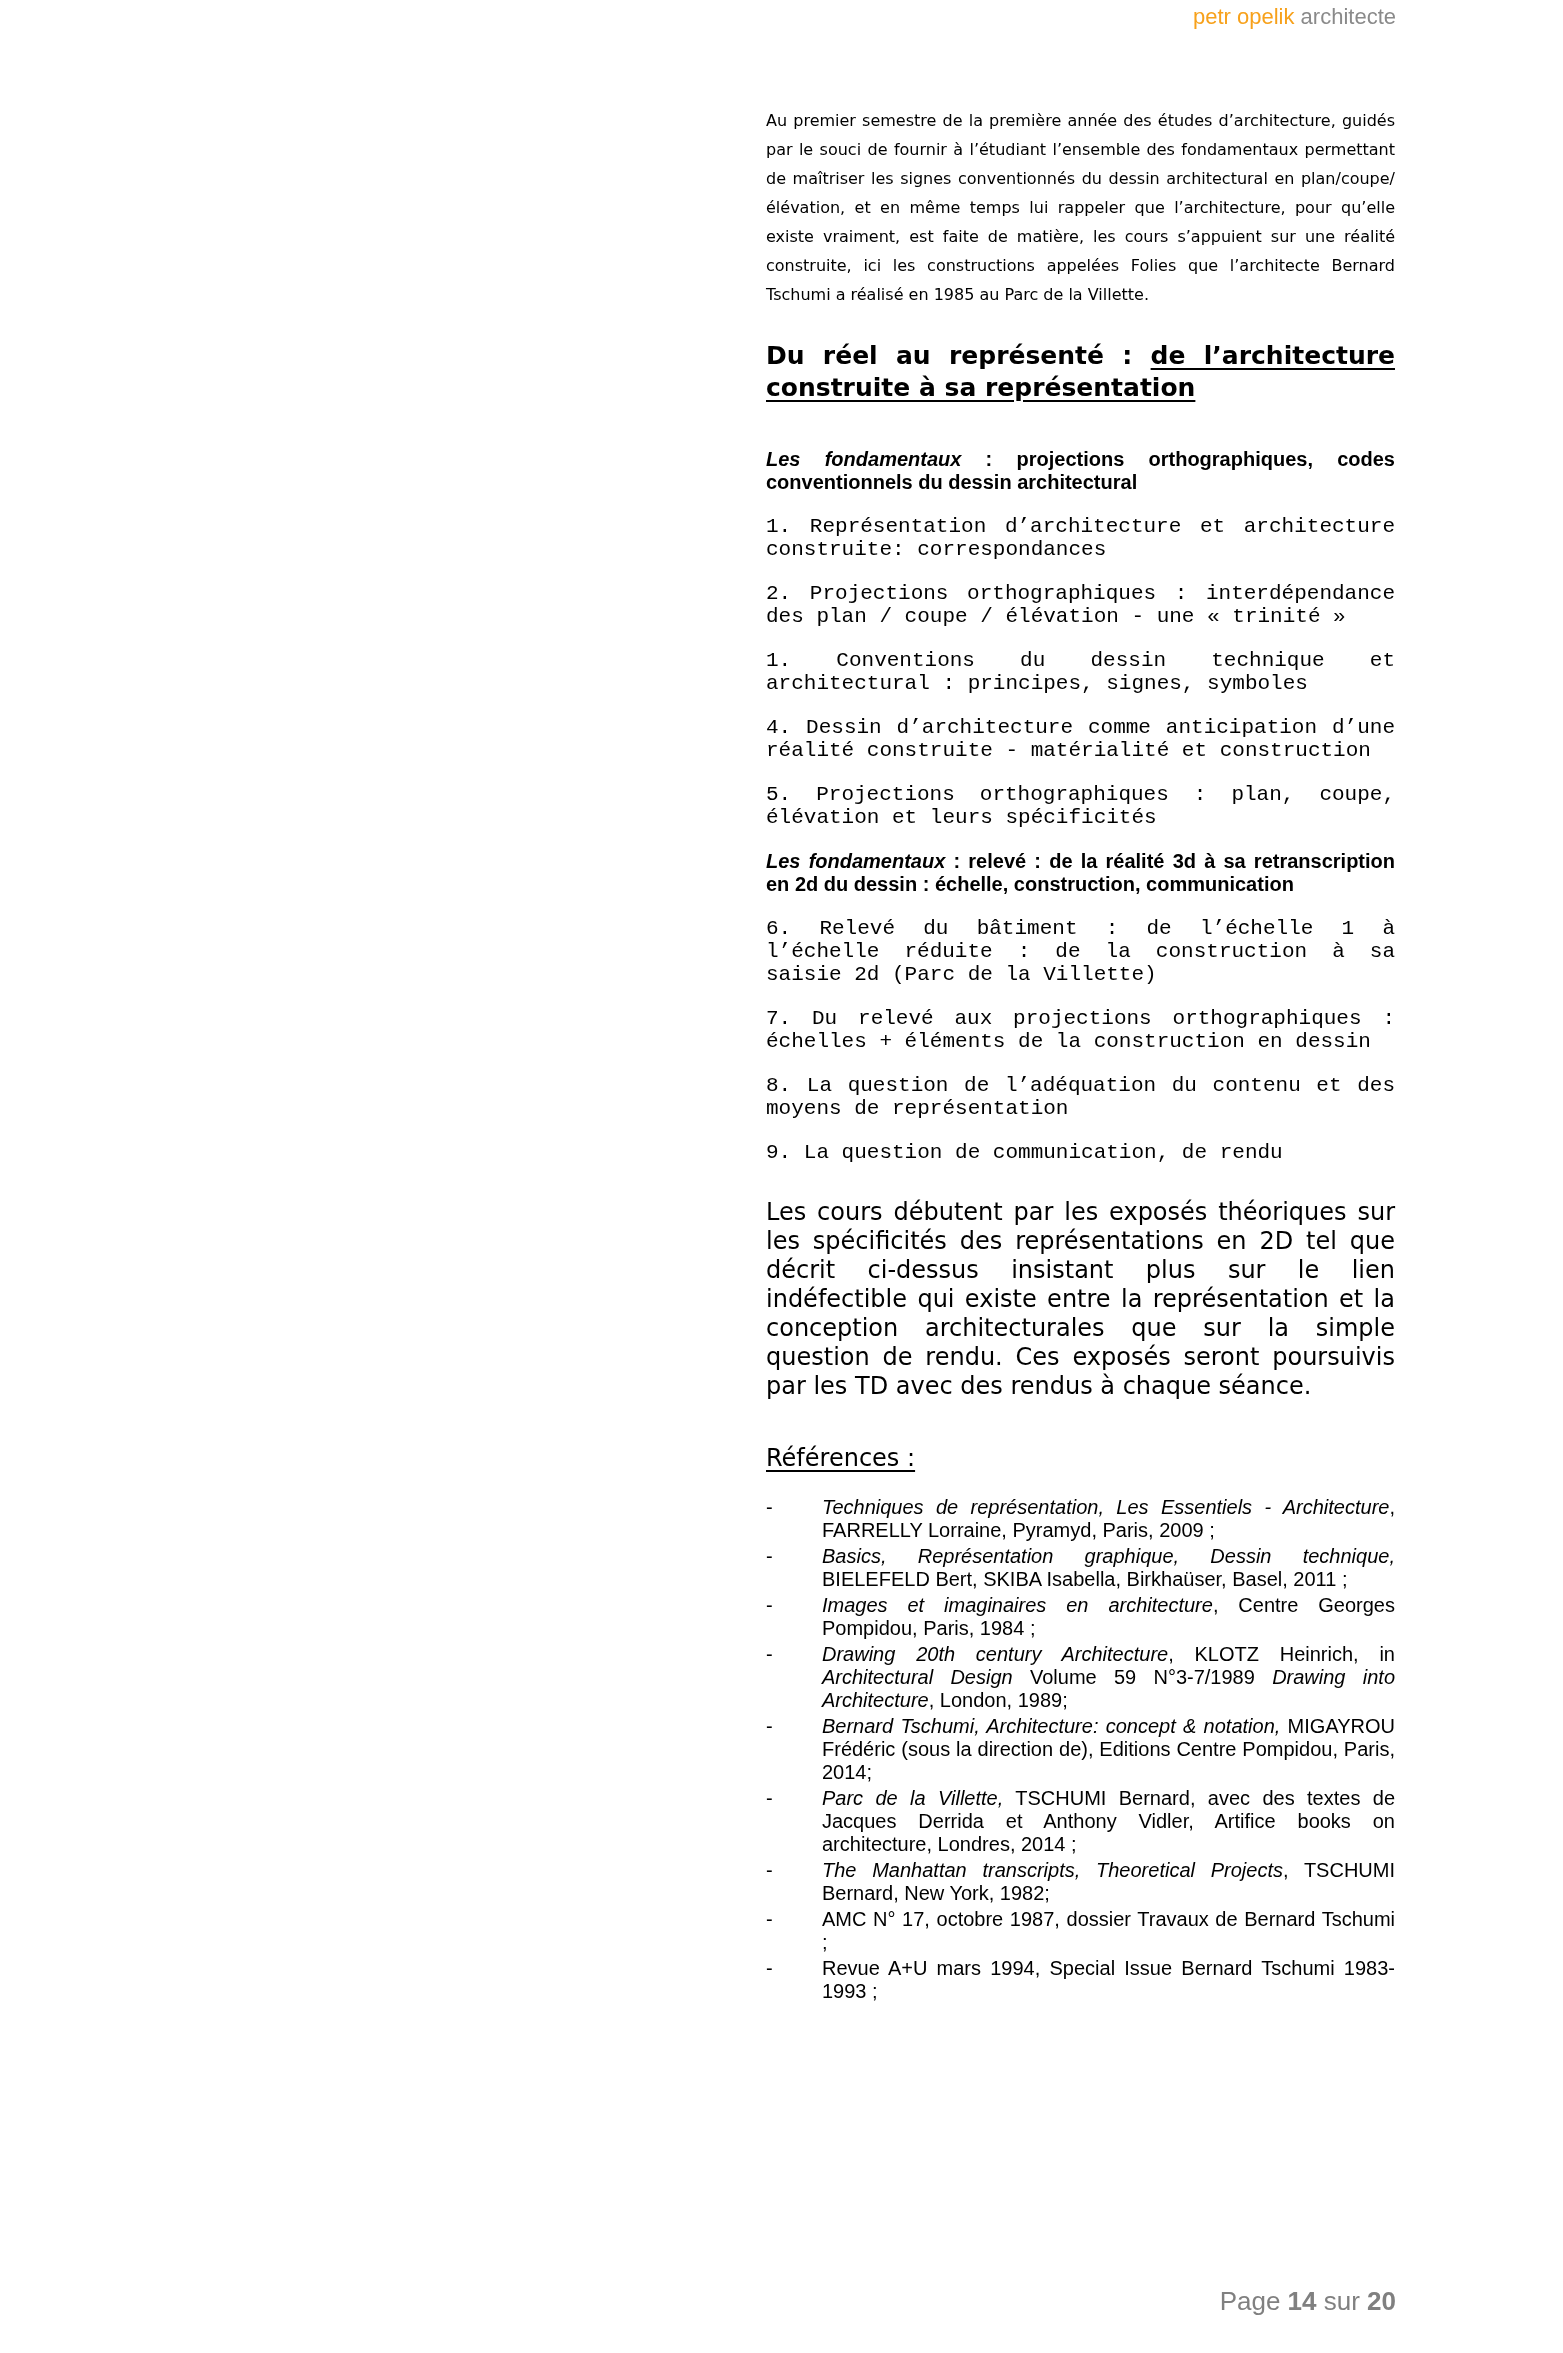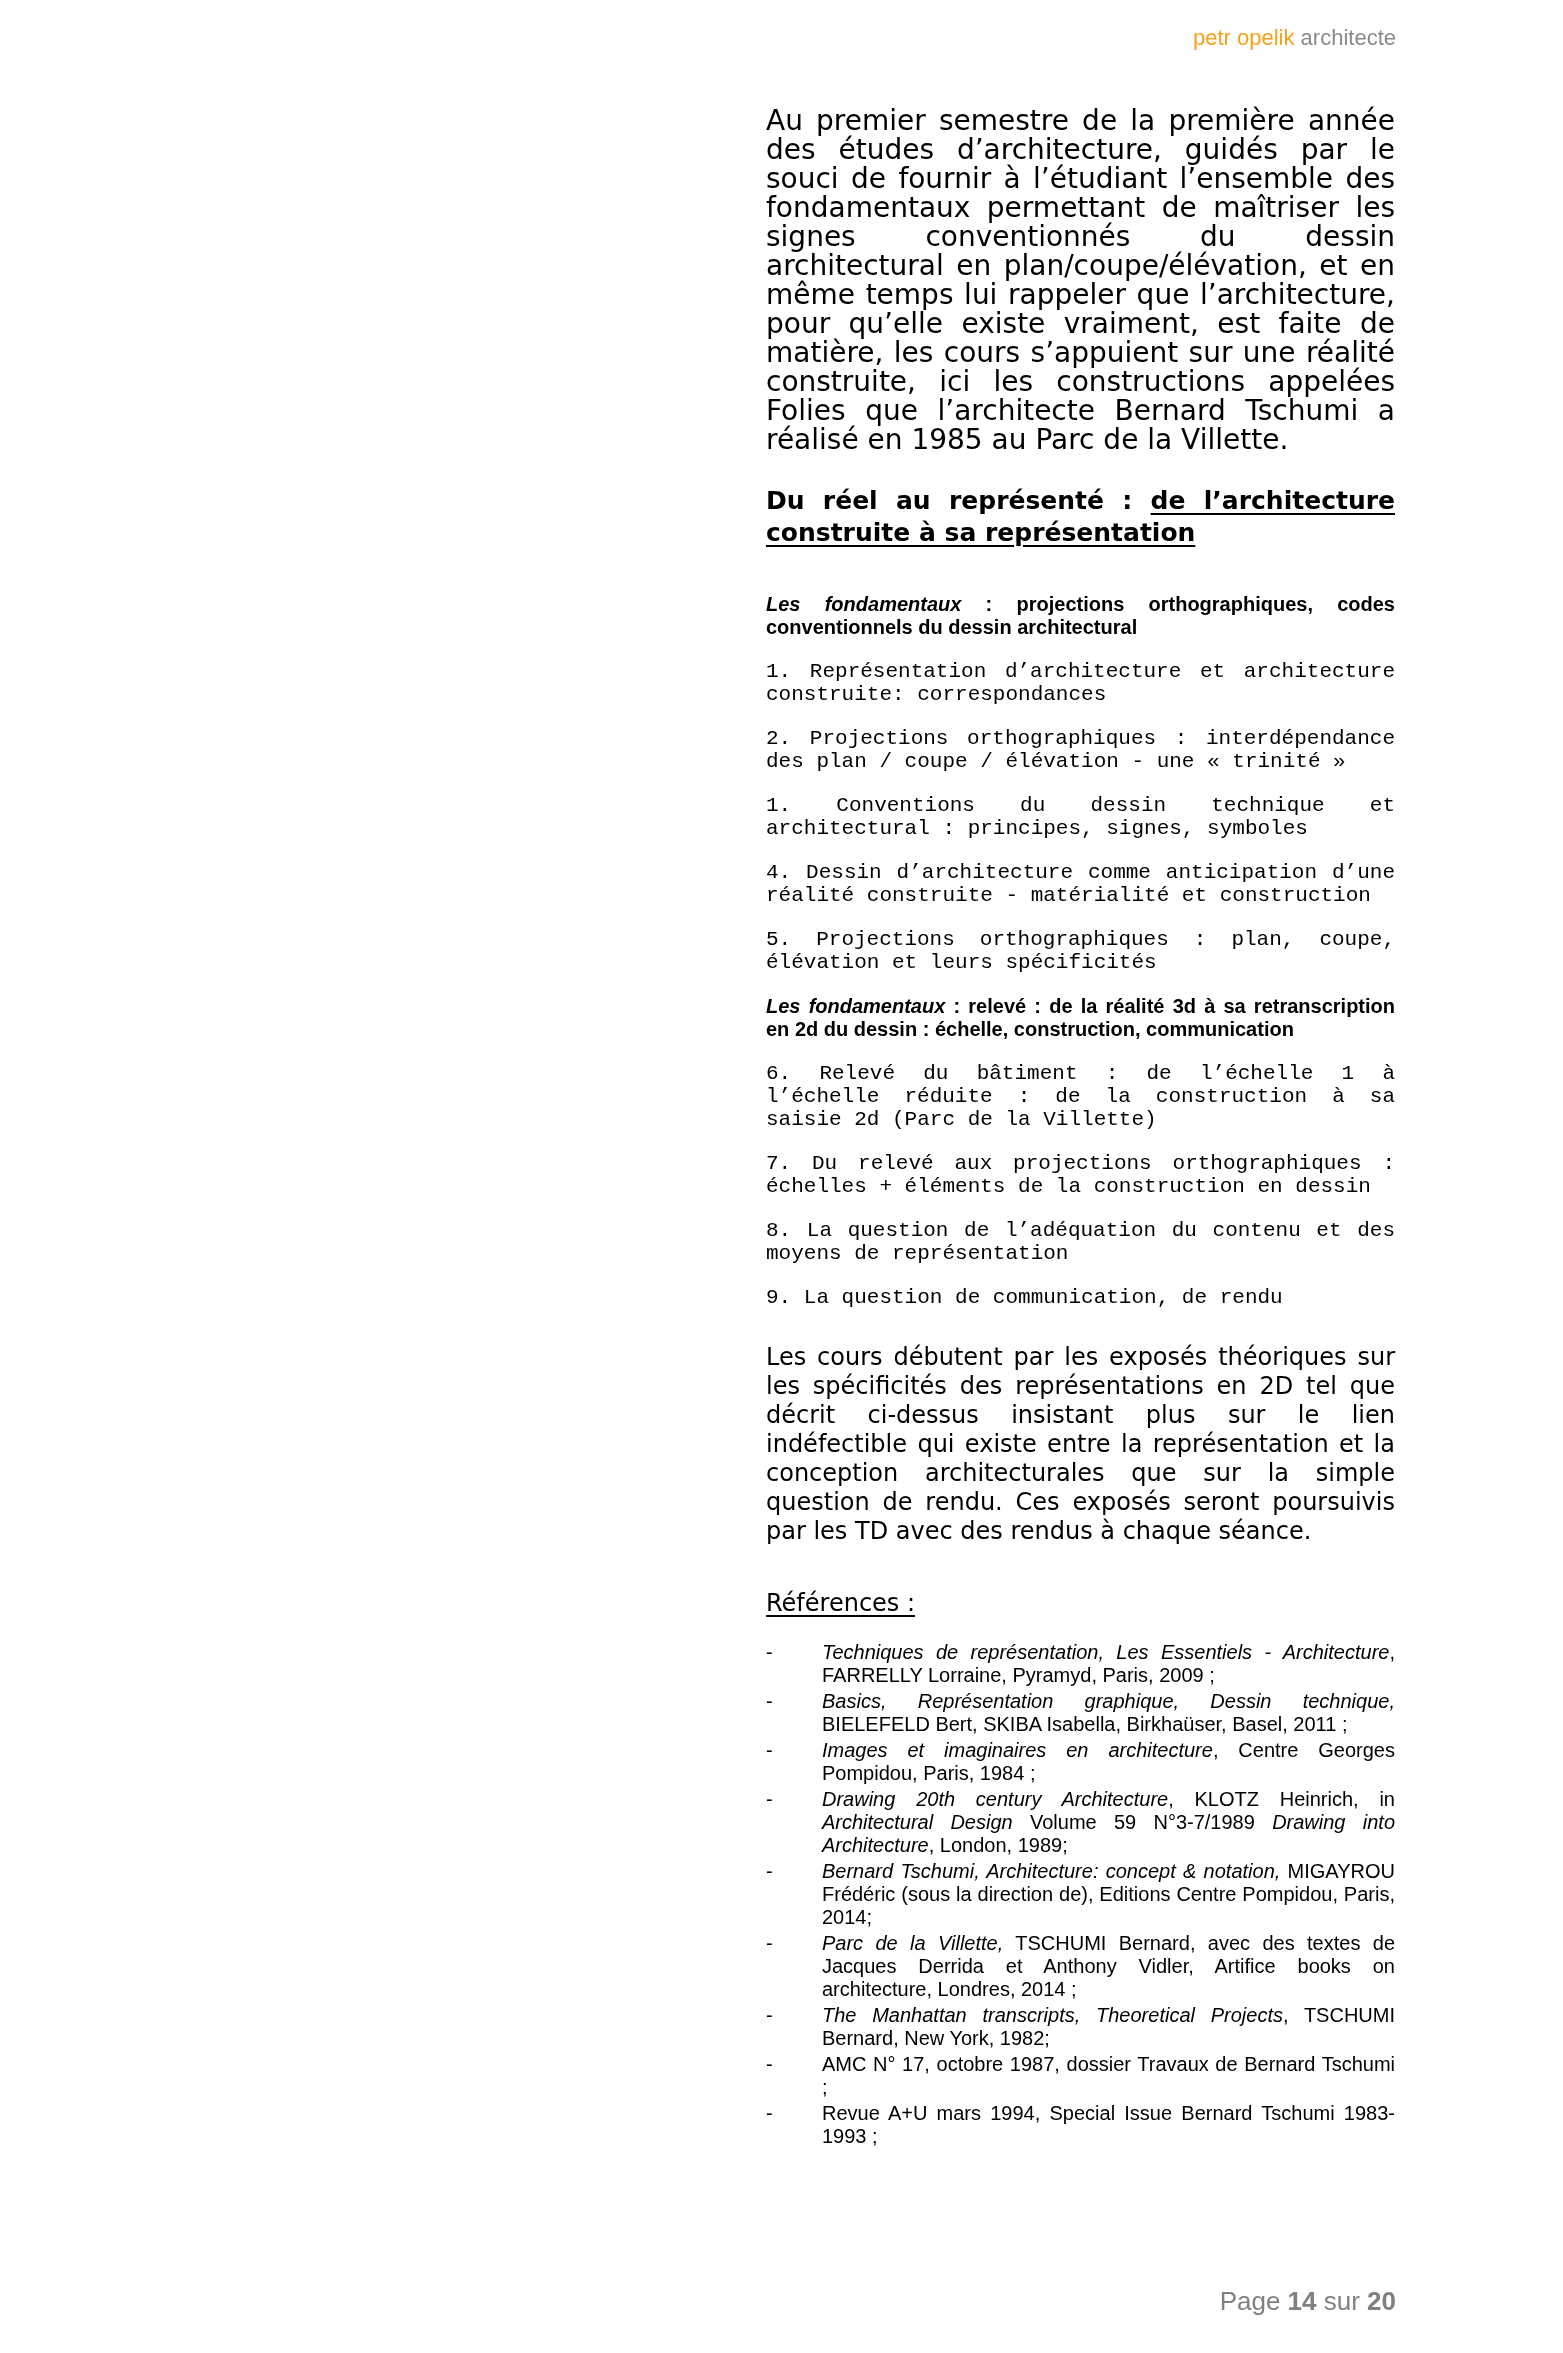--- a/index.html
+++ b/index.html
@@ -9,41 +9,41 @@
     height: 2354px;
     background: #ffffff;
     overflow: hidden;
     font-family: "DejaVu Sans", sans-serif;
     color: #000000;
   }
 
   
   .brand {
     position: absolute;
-    top: 25px;
+    top: 4px;
     right: 167px;
     font-family: "Liberation Sans", sans-serif;
     font-size: 22px;
     line-height: 25px;
     white-space: nowrap;
   }
   .brand .brand-name { color: #F7A11B; }
   .brand .brand-role { color: #8A8A8A; }
 
   
   .column {
     position: absolute;
     left: 766px;
     top: 0;
     width: 629px;
   }
 
   .intro {
     margin-top: 106px;
-    font-size: 28px;
+    font-size: 16px;
     line-height: 29px;
     text-align: justify;
   }
 
   .section-heading {
     margin-top: 31px;
     font-size: 25px;
     line-height: 32px;
     font-weight: bold;
     text-align: justify;

